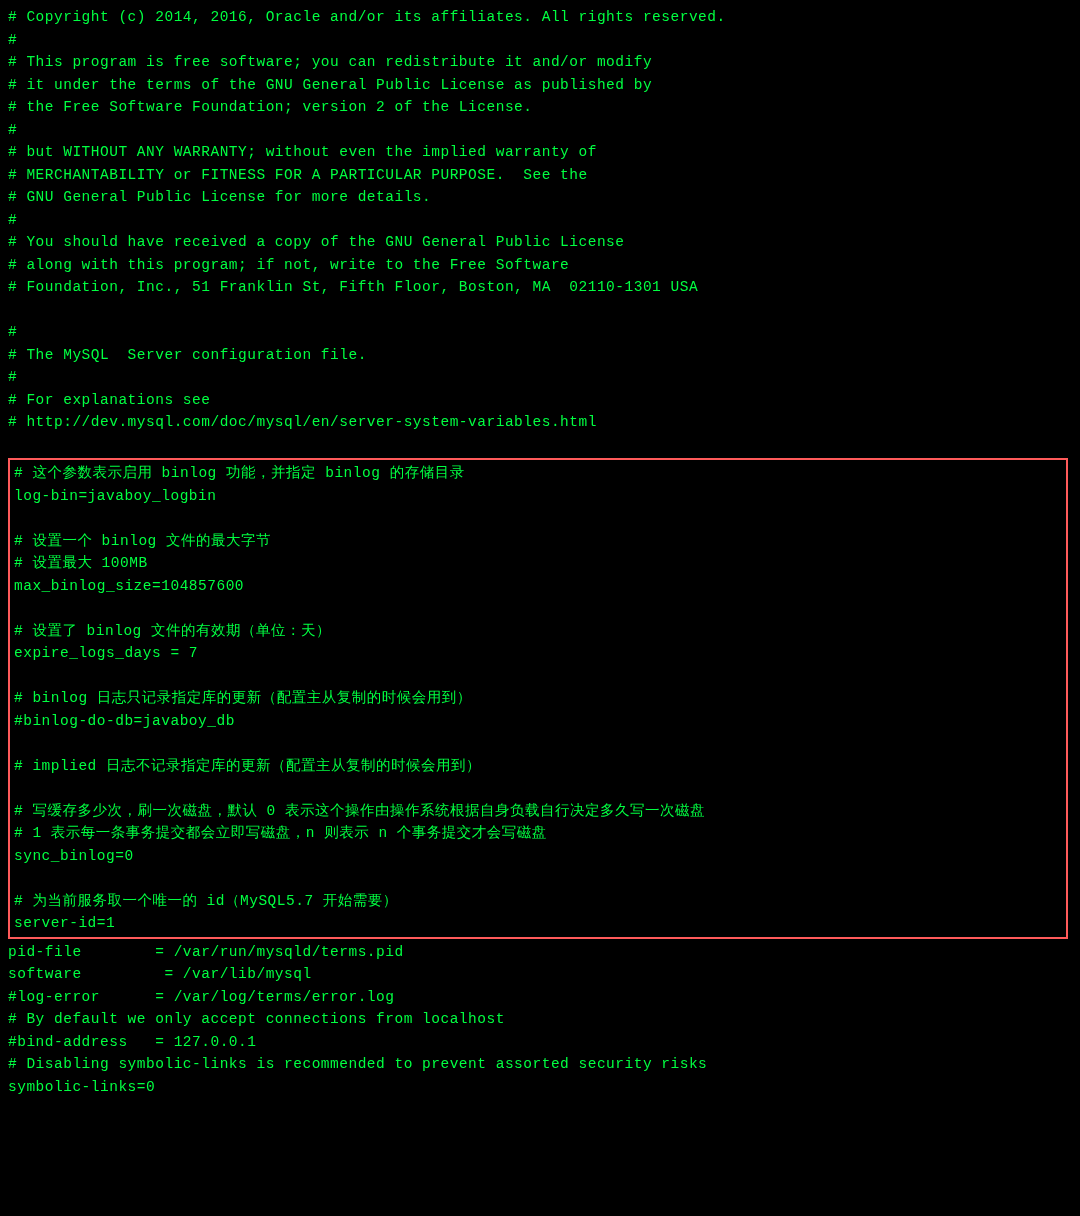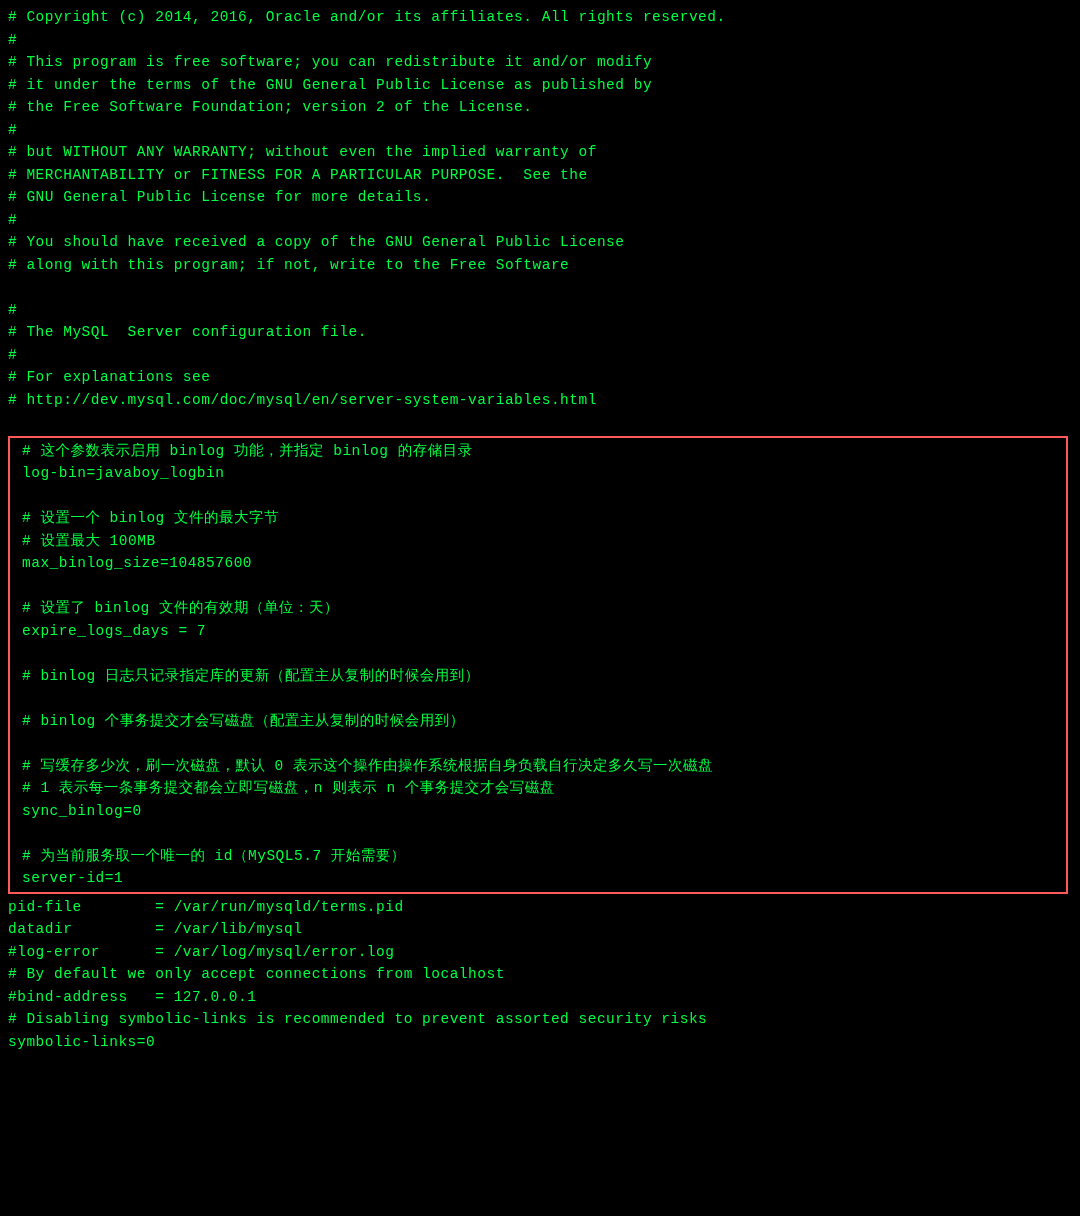--- a/index.html
+++ b/index.html
@@ -13,70 +13,72 @@
     letter-spacing: 0.5px;
     width: 1080px;
     box-sizing: border-box;
   }
   .line {
     white-space: pre;
   }
   .highlight-box {
     border: 2px solid #ff5a5a;
     margin: 2px 4px 2px 0;
-    padding: 2px 2px 2px 12px;
+    padding: 2px 2px 2px 4px;
   }
 </style>
 </head>
 <body>
 
 <div id="pre-block">
     <div class="line"># Copyright (c) 2014, 2016, Oracle and/or its affiliates. All rights reserved.</div>
     <div class="line">#</div>
     <div class="line"># This program is free software; you can redistribute it and/or modify</div>
     <div class="line"># it under the terms of the GNU General Public License as published by</div>
     <div class="line"># the Free Software Foundation; version 2 of the License.</div>
     <div class="line">#</div>
     <div class="line"># but WITHOUT ANY WARRANTY; without even the implied warranty of</div>
     <div class="line"># MERCHANTABILITY or FITNESS FOR A PARTICULAR PURPOSE.  See the</div>
     <div class="line"># GNU General Public License for more details.</div>
     <div class="line">#</div>
     <div class="line"># You should have received a copy of the GNU General Public License</div>
     <div class="line"># along with this program; if not, write to the Free Software</div>
+    <div class="line"># Foundation, Inc., 51 Franklin St, Fifth Floor, Boston, MA  02110-1301 USA</div>
     <div class="line">&nbsp;</div>
     <div class="line">#</div>
     <div class="line"># The MySQL  Server configuration file.</div>
     <div class="line">#</div>
     <div class="line"># For explanations see</div>
     <div class="line"># http://dev.mysql.com/doc/mysql/en/server-system-variables.html</div>
     <div class="line">&nbsp;</div>
   </div>
 <div id="highlight-block" class="highlight-box">
     <div class="line"># 这个参数表示启用 binlog 功能，并指定 binlog 的存储目录</div>
     <div class="line">log-bin=javaboy_logbin</div>
     <div class="line">&nbsp;</div>
     <div class="line"># 设置一个 binlog 文件的最大字节</div>
     <div class="line"># 设置最大 100MB</div>
     <div class="line">max_binlog_size=104857600</div>
     <div class="line">&nbsp;</div>
     <div class="line"># 设置了 binlog 文件的有效期（单位：天）</div>
     <div class="line">expire_logs_days = 7</div>
     <div class="line">&nbsp;</div>
     <div class="line"># binlog 日志只记录指定库的更新（配置主从复制的时候会用到）</div>
+    <div class="line">#binlog-do-db=javaboy_db</div>
     <div class="line">&nbsp;</div>
-    <div class="line"># binlog 个事务提交才会写磁盘（配置主从复制的时候会用到）</div>
+    <div class="line"># implied 日志不记录指定库的更新（配置主从复制的时候会用到）</div>
     <div class="line">&nbsp;</div>
     <div class="line"># 写缓存多少次，刷一次磁盘，默认 0 表示这个操作由操作系统根据自身负载自行决定多久写一次磁盘</div>
     <div class="line"># 1 表示每一条事务提交都会立即写磁盘，n 则表示 n 个事务提交才会写磁盘</div>
     <div class="line">sync_binlog=0</div>
     <div class="line">&nbsp;</div>
     <div class="line"># 为当前服务取一个唯一的 id（MySQL5.7 开始需要）</div>
     <div class="line">server-id=1</div>
   </div>
 <div id="post-block">
     <div class="line">pid-file        = /var/run/mysqld/terms.pid</div>
-    <div class="line">datadir         = /var/lib/mysql</div>
-    <div class="line">#log-error      = /var/log/mysql/error.log</div>
+    <div class="line">software         = /var/lib/mysql</div>
+    <div class="line">#log-error      = /var/log/terms/error.log</div>
     <div class="line"># By default we only accept connections from localhost</div>
     <div class="line">#bind-address   = 127.0.0.1</div>
     <div class="line"># Disabling symbolic-links is recommended to prevent assorted security risks</div>
     <div class="line">symbolic-links=0</div>
   </div>
 
 </body></html>

